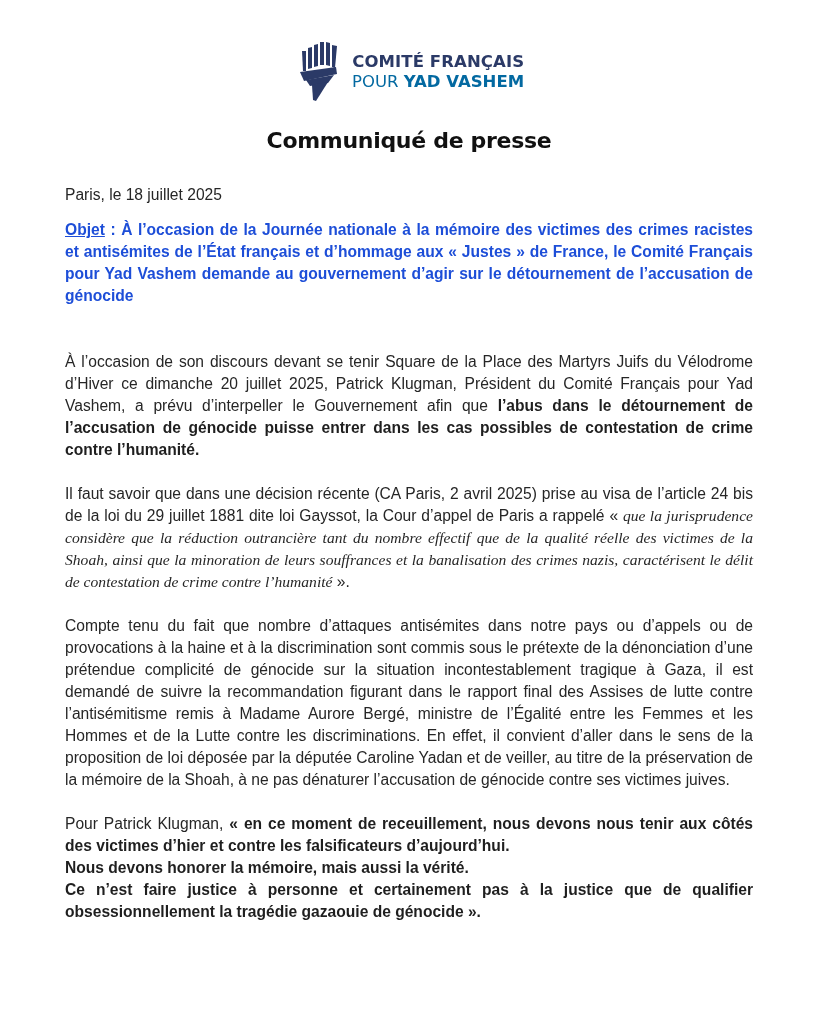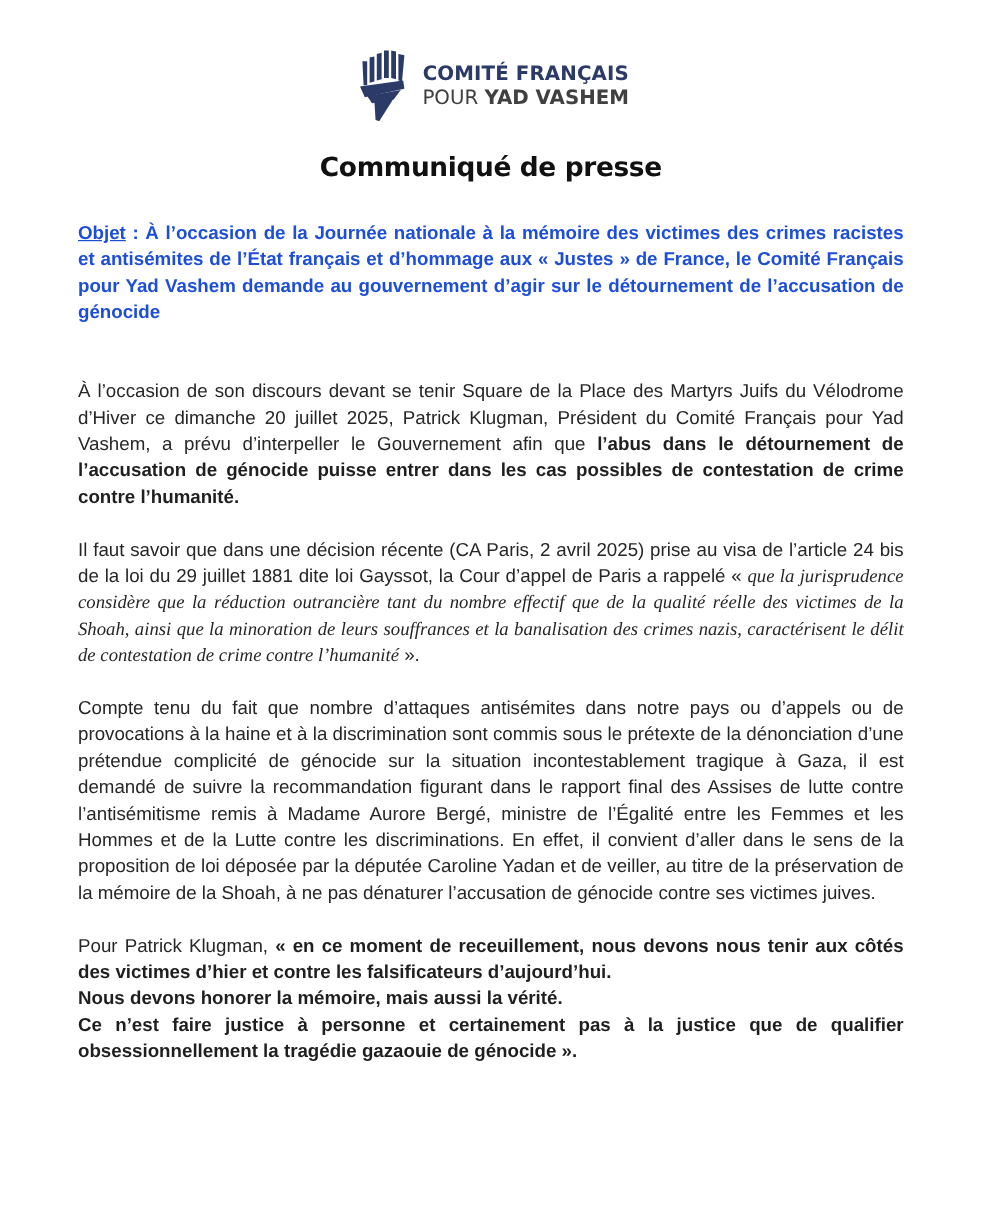--- a/index.html
+++ b/index.html
@@ -38,21 +38,21 @@
     .logo-line1 {
       font-family: "DejaVu Sans", sans-serif;
       font-weight: bold;
       font-size: 16.5px;
       color: #2b3a67;
       letter-spacing: 0.1px;
     }
     .logo-line2 {
       font-family: "DejaVu Sans", sans-serif;
       font-size: 16.5px;
-      color: #404040;
+      color: #0369a1;
       margin-top: 3px;
     }
     .logo-line2 .strong {
       font-weight: bold;
     }
     .title {
       position: absolute;
       left: 0;
       width: 818px;
       top: 128px;
@@ -124,20 +124,21 @@
   </svg>
   <div class="logo-text">
     <span class="logo-line1">COMITÉ FRANÇAIS</span>
     <span class="logo-line2"><span>POUR </span><span class="strong">YAD VASHEM</span></span>
   </div>
 </div>
 
 <div class="title">Communiqué de presse</div>
 
 <div class="content">
+  <p class="date">Paris, le 18 juillet 2025</p>
 
   <p class="object"><span class="u">Objet</span><span> : </span><span>À l’occasion de la Journée nationale à la mémoire des victimes des crimes racistes et antisémites de l’État français et d’hommage aux « Justes » de France, le Comité Français pour Yad Vashem demande au gouvernement d’agir sur le détournement de l’accusation de génocide</span></p>
 
   <p class="para"><span>À l’occasion de son discours devant se tenir Square de la Place des Martyrs Juifs du Vélodrome d’Hiver ce dimanche 20 juillet 2025, Patrick Klugman, Président du Comité Français pour Yad Vashem, a prévu d’interpeller le Gouvernement afin que </span><b>l’abus dans le détournement de l’accusation de génocide puisse entrer dans les cas possibles de contestation de crime contre l’humanité.</b></p>
 
   <p class="para"><span>Il faut savoir que dans une décision récente (CA Paris, 2 avril 2025) prise au visa de l’article 24 bis de la loi du 29 juillet 1881 dite loi Gayssot, la Cour d’appel de Paris a rappelé « </span><i>que la jurisprudence considère que la réduction outrancière tant du nombre effectif que de la qualité réelle des victimes de la Shoah, ainsi que la minoration de leurs souffrances et la banalisation des crimes nazis, caractérisent le délit de contestation de crime contre l’humanité</i><span> ».</span></p>
 
   <p class="para">Compte tenu du fait que nombre d’attaques antisémites dans notre pays ou d’appels ou de provocations à la haine et à la discrimination sont commis sous le prétexte de la dénonciation d’une prétendue complicité de génocide sur la situation incontestablement tragique à Gaza, il est demandé de suivre la recommandation figurant dans le rapport final des Assises de lutte contre l’antisémitisme remis à Madame Aurore Bergé, ministre de l’Égalité entre les Femmes et les Hommes et de la Lutte contre les discriminations.  En effet, il convient d’aller dans le sens de la proposition de loi déposée par la députée Caroline Yadan et de veiller, au titre de la préservation de la mémoire de la Shoah, à ne pas dénaturer l’accusation de génocide contre ses victimes juives.</p>
 
   <p class="para quote-block"><span>Pour Patrick Klugman, </span><b>« en ce moment de receuillement, nous devons nous tenir aux côtés des victimes d’hier et contre les falsificateurs d’aujourd’hui.</b><br><b>Nous devons honorer la mémoire, mais aussi la vérité.</b><br><b>Ce n’est faire justice à personne et certainement pas à la justice que de qualifier obsessionnellement la tragédie gazaouie de génocide ».</b></p>

